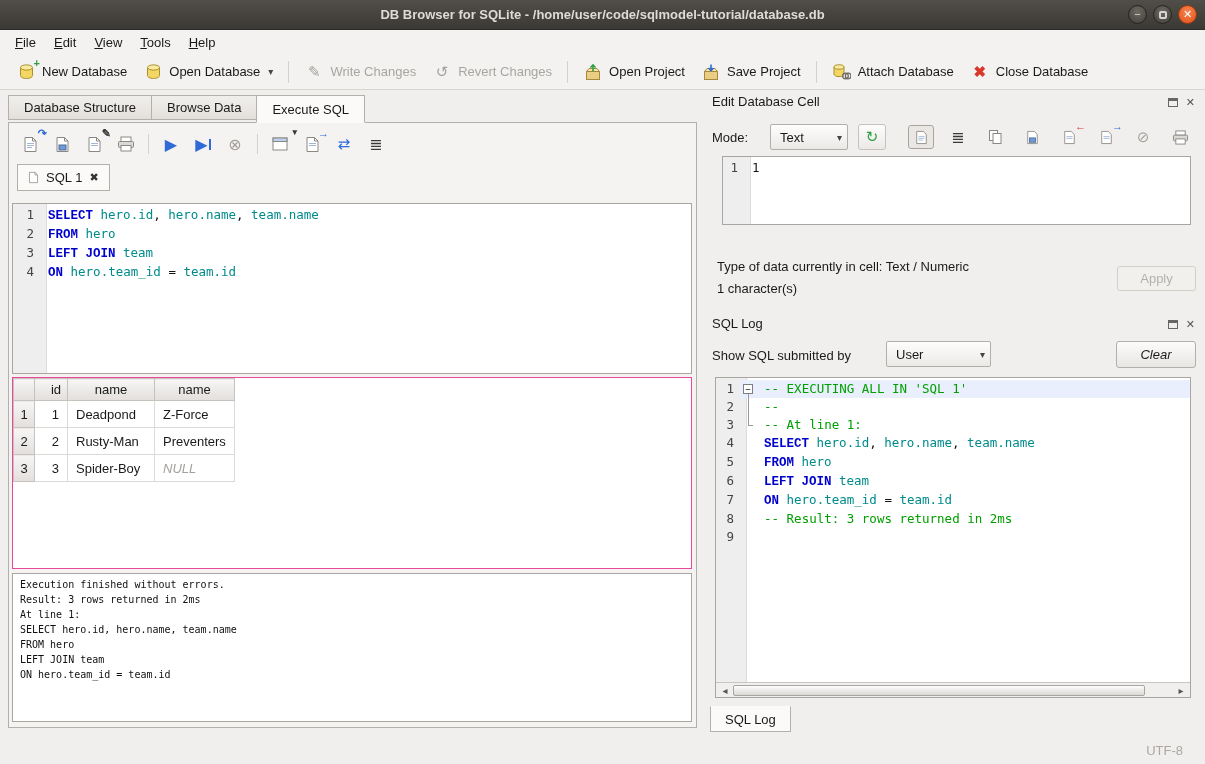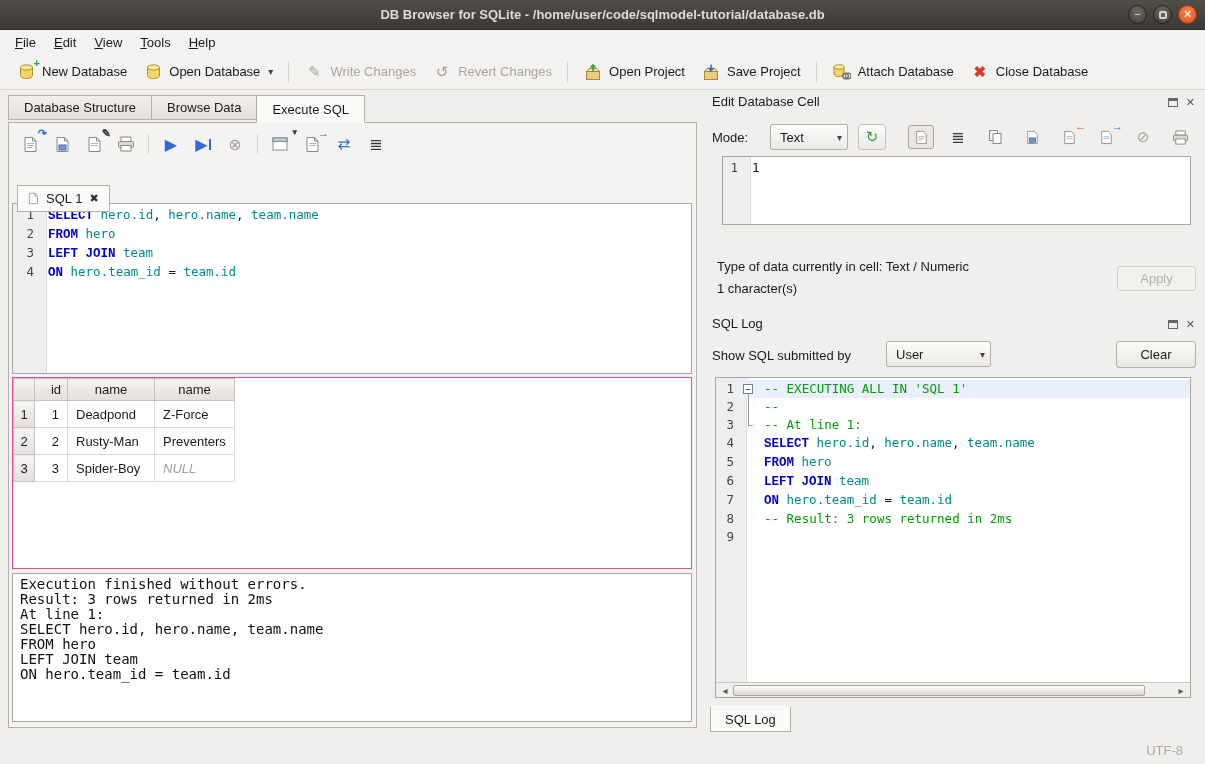--- a/index.html
+++ b/index.html
@@ -45,36 +45,36 @@
 
   .left-panel { position:absolute; left:8px; top:32px; width:689px; height:606px;
     background:#f5f3f1; border:1px solid #b3b0ac; }
 
   .sql-toolbar { position:absolute; left:8px; top:7px; height:28px; display:flex; align-items:center; gap:6px; }
   .sicon { width:26px; height:24px; display:flex; align-items:center; justify-content:center; border-radius:3px; position:relative; flex:none; }
   .sicon.boxed { border:1px solid #a8a5a1; background:#e9e6e3; }
   .ssep { width:1px; height:20px; background:#d4d1cd; margin:0 3px; }
   .bar { width:2px; height:11px; background:#2e6bd6; margin-left:1px; }
 
-  .sql-subtabs { position:absolute; left:8px; top:62px; display:flex; align-items:flex-end; z-index:2;justify-content:center; }
+  .sql-subtabs { position:absolute; left:8px; top:41px; display:flex; align-items:flex-end; z-index:2;justify-content:center; }
   .subtab { height:27px; display:flex; align-items:center; gap:7px; padding:0 10px;
     background:#fbfaf9; border:1px solid #b3b0ac; }
   .subtab .x { font-size:11px; color:#333; }
 
   .codebox { font-family:"DejaVu Sans Mono", monospace; font-size:12.5px; line-height:18px;
     border:1px solid #a9a6a2; background:#fff; overflow:hidden; padding-top:2px; }
   .code-line { display:flex; white-space:pre; }
   .ln { flex:none; width:27px; padding-right:6px; text-align:right; color:#454545; background:#efeeee; }
   .code { flex:1; padding-left:8px; }
   .gut-strip { background:linear-gradient(to right,#efeeee 33px,#dcdcdc 33px,#dcdcdc 34px,#fff 34px); }
 
   .editor { position:absolute; left:3px; right:4px; top:80px; height:171px; }
   .messages { position:absolute; left:3px; right:4px; top:450px; height:149px;
     background:#fff; border:1px solid #a9a6a2; font-family:"DejaVu Sans Mono", monospace;
-    font-size:14px; line-height:15px; padding:3px 7px; color:#101010; overflow:hidden; }
+    font-size:10px; line-height:15px; padding:3px 7px; color:#101010; overflow:hidden; }
 
   .tk-kw { color:#0000cd; font-weight:bold;font-family:Liberation Mono, monospace; }
   .tk-id { color:#008b8b; }
   .tk-cm { color:#00a000; }
   .tk-pl { color:#141414; }
 
   
   .results { position:absolute; left:3px; right:4px; top:254px; height:192px;
     background:#fff; border:1px solid #ec4899; overflow:hidden; }
   table.grid { border-collapse:collapse; }
@@ -115,21 +115,21 @@
   .size-info { position:absolute; left:20px; top:191px; }
   .btn { display:flex; align-items:center; justify-content:center; border:1px solid #b2afab;
     border-radius:3px; background:linear-gradient(#fcfbfa,#e8e6e3); }
   .apply-btn { position:absolute; right:9px; top:176px; width:79px; height:25px;
     color:#b3b1ae; border-color:#d2cfcb; background:#f2f0ed; }
 
   .log-title { top:226px; }
   .log-dock-icons { top:228px; }
   .filter-label { position:absolute; left:15px; top:258px; }
   .filter-combo { left:189px; top:251px; width:105px; }
-  .clear-btn { position:absolute; right:9px; top:251px; width:80px; height:27px; color:#1a1a1a; }
+  .clear-btn { position:absolute; right:9px; top:251px; width:80px; height:27px; color:#1a1a1a;font-style:italic; }
 
   .log-box { position:absolute; left:18px; right:14px; top:287px; height:321px;
     border:1px solid #a9a6a2; background:#fff; display:flex; flex-direction:column; }
   .log-code { flex:1; overflow:hidden; font-family:"DejaVu Sans Mono", monospace; font-size:12.5px;
     line-height:18px; padding-top:2px;
     background:linear-gradient(to right,#efeeee 30px,#dcdcdc 30px,#dcdcdc 31px,#fff 31px); }
   .log-code .ln { width:24px; }
   .fold { flex:none; width:16px; position:relative; }
   .foldbox { position:absolute; left:3px; top:4px; width:10px; height:10px; border:1px solid #7f7f7f;
     background:#fdfdfd; font-size:9px; line-height:8px; text-align:center; color:#222; }

